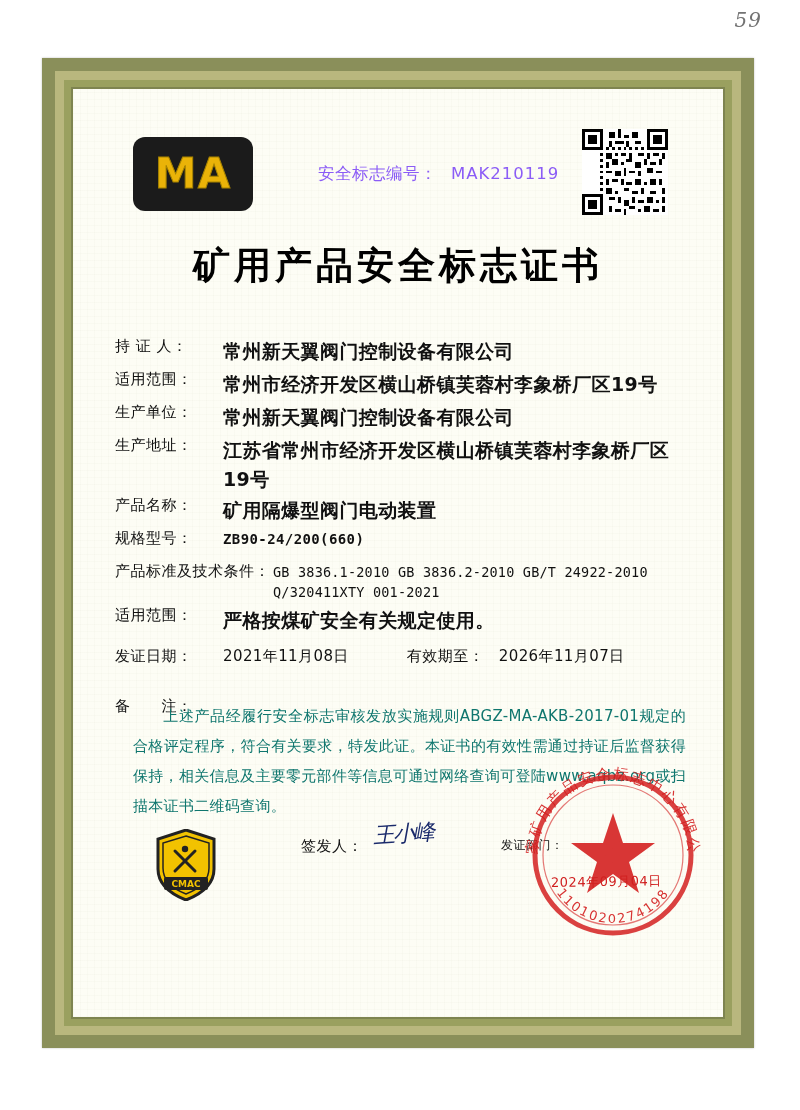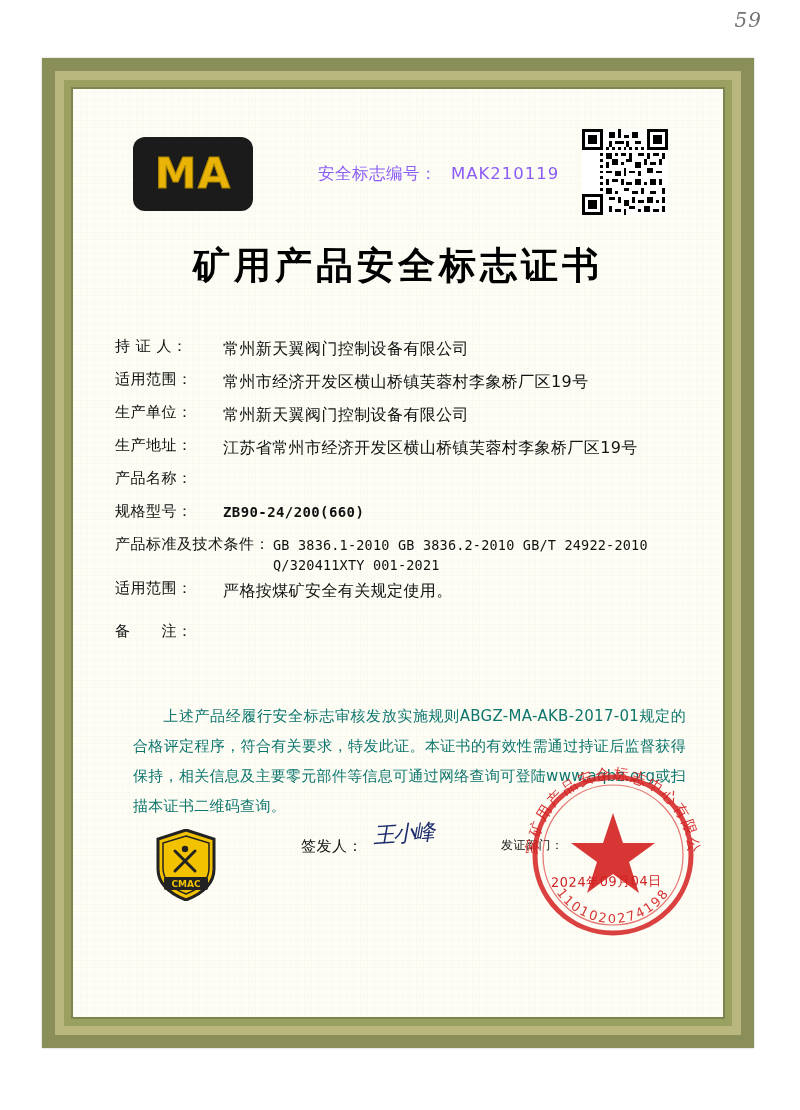--- a/index.html
+++ b/index.html
@@ -176,23 +176,23 @@
     flex: none;
     font-size: 15px;
     color: #111;
     letter-spacing: 0.5px;
     padding-top: 3px;
   }
   .field-label.wide {
     width: 158px;
   }
   .field-value {
-    font-size: 16px;
+    font-size: 19px;
     color: #111;
-    font-weight: normal;
+    font-weight: bold;
     letter-spacing: 0.4px;
     padding-top: 3px;
     line-height: 1.5;
   }
   .field-value.plain { font-weight: normal; }
   .field-value.mono {
     font-family: "DejaVu Sans Mono", "Liberation Mono", monospace;
     font-weight: bold;
     font-size: 14px;
   }
@@ -451,37 +451,48 @@
         <div class="field-value">常州新天翼阀门控制设备有限公司</div>
       </div>
 
       <div class="field-row">
         <div class="field-label">生产地址：</div>
         <div class="field-value">江苏省常州市经济开发区横山桥镇芙蓉村李象桥厂区19号</div>
       </div>
 
       <div class="field-row">
         <div class="field-label">产品名称：</div>
+        <div class="field-value">矿用隔爆型阀门电动装置</div>
       </div>
 
       <div class="field-row">
         <div class="field-label">规格型号：</div>
         <div class="field-value mono">ZB90-24/200(660)</div>
       </div>
 
       <div class="field-row">
         <div class="field-label wide">产品标准及技术条件：</div>
         <div class="field-value std">GB 3836.1-2010 GB 3836.2-2010 GB/T 24922-2010 Q/320411XTY 001-2021</div>
       </div>
 
       <div class="field-row">
         <div class="field-label">适用范围：</div>
         <div class="field-value">严格按煤矿安全有关规定使用。</div>
       </div>
 
+      <div class="row-dates">
+        <div class="date-block">
+          <div class="field-label">发证日期：</div>
+          <div class="date-value">2021年11月08日</div>
+        </div>
+        <div class="date-block second">
+          <div class="field-label">有效期至：</div>
+          <div class="date-value">2026年11月07日</div>
+        </div>
+      </div>
 
       <div class="field-row row-remark">
         <div class="field-label">备　　注：</div>
         <div class="field-value plain"></div>
       </div>
     </div>
 
     <div class="statement">
       <span class="indent"></span><span>上述产品经履行安全标志审核发放实施规则ABGZ-MA-AKB-2017-01规定的合格评定程序，符合有关要求，特发此证。本证书的有效性需通过持证后监督获得保持，相关信息及主要零元部件等信息可通过网络查询可登陆www.aqbz.org或扫描本证书二维码查询。</span>
     </div>

